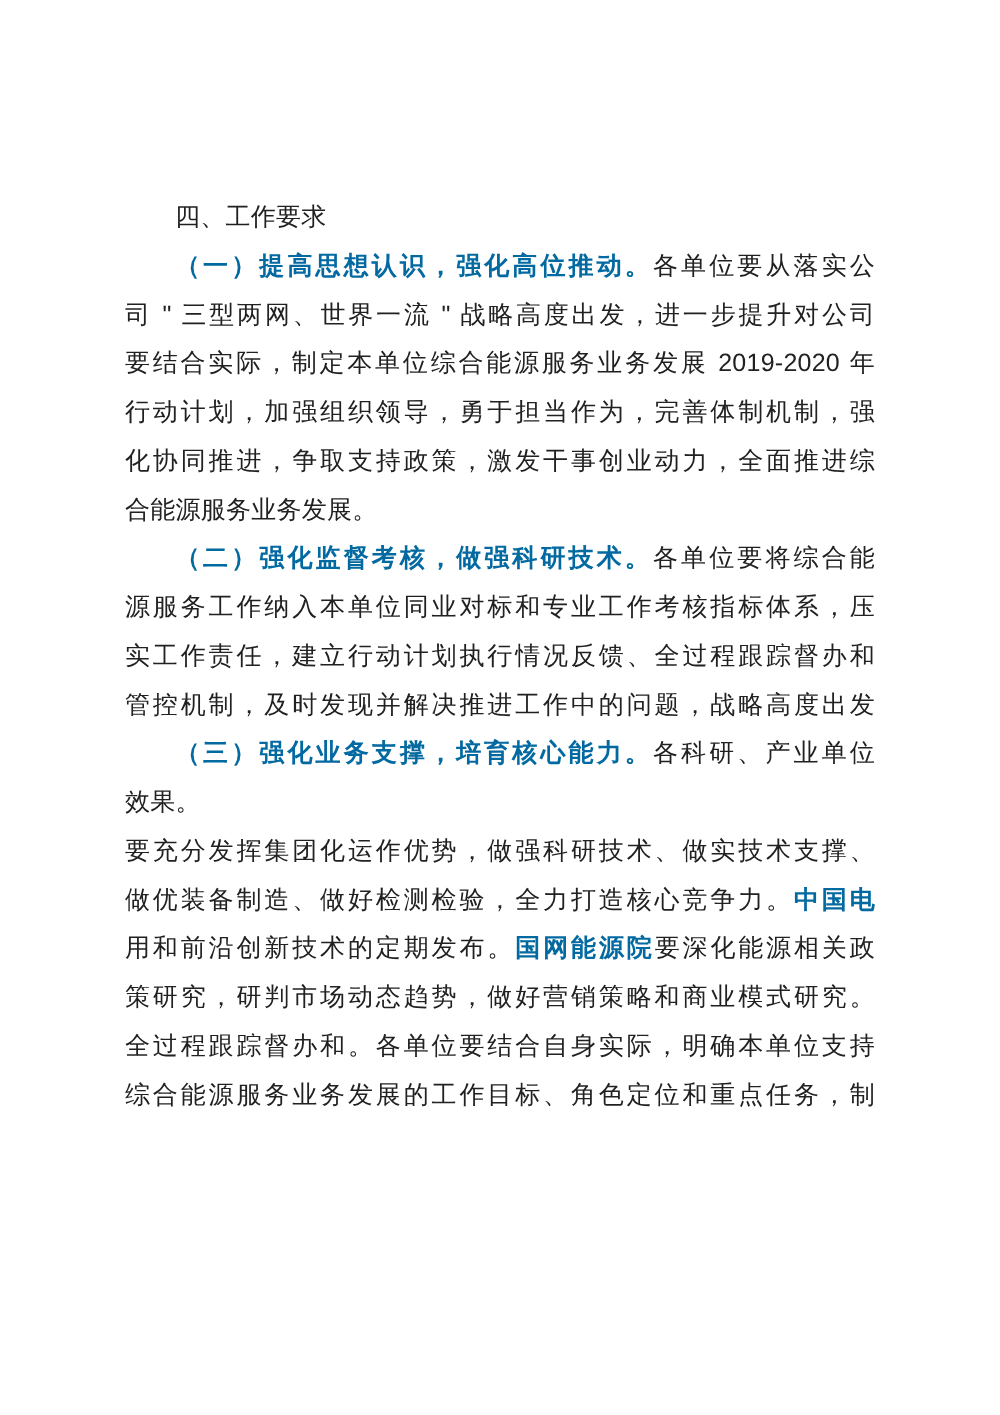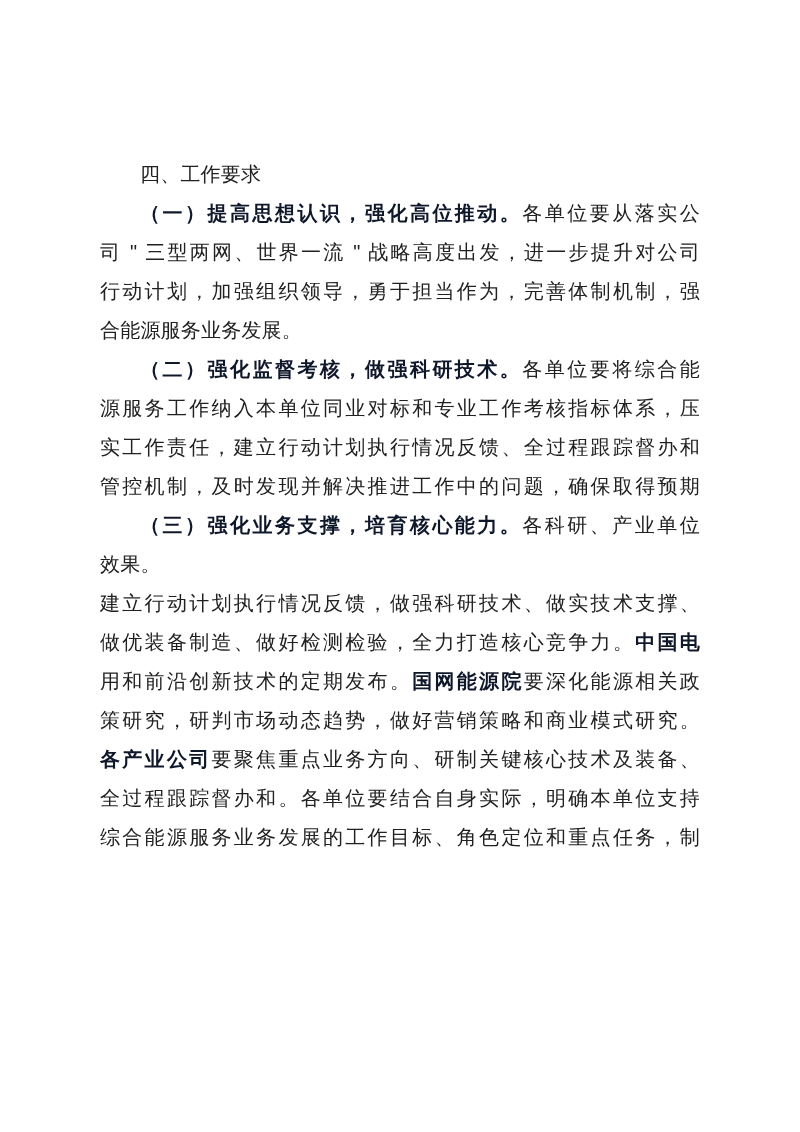--- a/index.html
+++ b/index.html
@@ -35,40 +35,41 @@
     text-align-last: justify;
   }
   .line.indent {
     text-indent: 2em;
   }
   .seg {
     font-weight: 400;
   }
   .seg.bold {
     font-weight: 700;
-    color: #0f172a;
+    color: #0369a1;
   }
 </style>
 </head>
 <body>
 
 <div class="page">
   <div class="doc-body">
       <div class="line indent"><span class="seg">四、工作要求</span></div>
       <div class="line indent fill"><span class="seg bold">（一）提高思想认识，强化高位推动。</span><span class="seg">各单位要从落实公</span></div>
       <div class="line fill"><span class="seg">司 " 三型两网、世界一流 " 战略高度出发，进一步提升对公司</span></div>
+      <div class="line fill"><span class="seg">要结合实际，制定本单位综合能源服务业务发展 2019-2020 年</span></div>
       <div class="line fill"><span class="seg">行动计划，加强组织领导，勇于担当作为，完善体制机制，强</span></div>
+      <div class="line fill"><span class="seg">化协同推进，争取支持政策，激发干事创业动力，全面推进综</span></div>
       <div class="line"><span class="seg">合能源服务业务发展。</span></div>
       <div class="line indent fill"><span class="seg bold">（二）强化监督考核，做强科研技术。</span><span class="seg">各单位要将综合能</span></div>
       <div class="line fill"><span class="seg">源服务工作纳入本单位同业对标和专业工作考核指标体系，压</span></div>
       <div class="line fill"><span class="seg">实工作责任，建立行动计划执行情况反馈、全过程跟踪督办和</span></div>
-      <div class="line fill"><span class="seg">管控机制，及时发现并解决推进工作中的问题，确保取得预期</span></div>
+      <div class="line fill"><span class="seg">管控机制，及时发现并解决推进工作中的问题，战略高度出发</span></div>
       <div class="line indent fill"><span class="seg bold">（三）强化业务支撑，培育核心能力。</span><span class="seg">各科研、产业单位</span></div>
       <div class="line"><span class="seg">效果。</span></div>
-      <div class="line fill"><span class="seg">建立行动计划执行情况反馈，做强科研技术、做实技术支撑、</span></div>
+      <div class="line fill"><span class="seg">要充分发挥集团化运作优势，做强科研技术、做实技术支撑、</span></div>
       <div class="line fill"><span class="seg">做优装备制造、做好检测检验，全力打造核心竞争力。</span><span class="seg bold">中国电</span></div>
       <div class="line fill"><span class="seg">用和前沿创新技术的定期发布。</span><span class="seg bold">国网能源院</span><span class="seg">要深化能源相关政</span></div>
       <div class="line fill"><span class="seg">策研究，研判市场动态趋势，做好营销策略和商业模式研究。</span></div>
-      <div class="line fill"><span class="seg bold">各产业公司</span><span class="seg">要聚焦重点业务方向、研制关键核心技术及装备、</span></div>
       <div class="line fill"><span class="seg">全过程跟踪督办和。各单位要结合自身实际，明确本单位支持</span></div>
       <div class="line fill"><span class="seg">综合能源服务业务发展的工作目标、角色定位和重点任务，制</span></div>
     </div>
 </div>
 
 </body></html>

